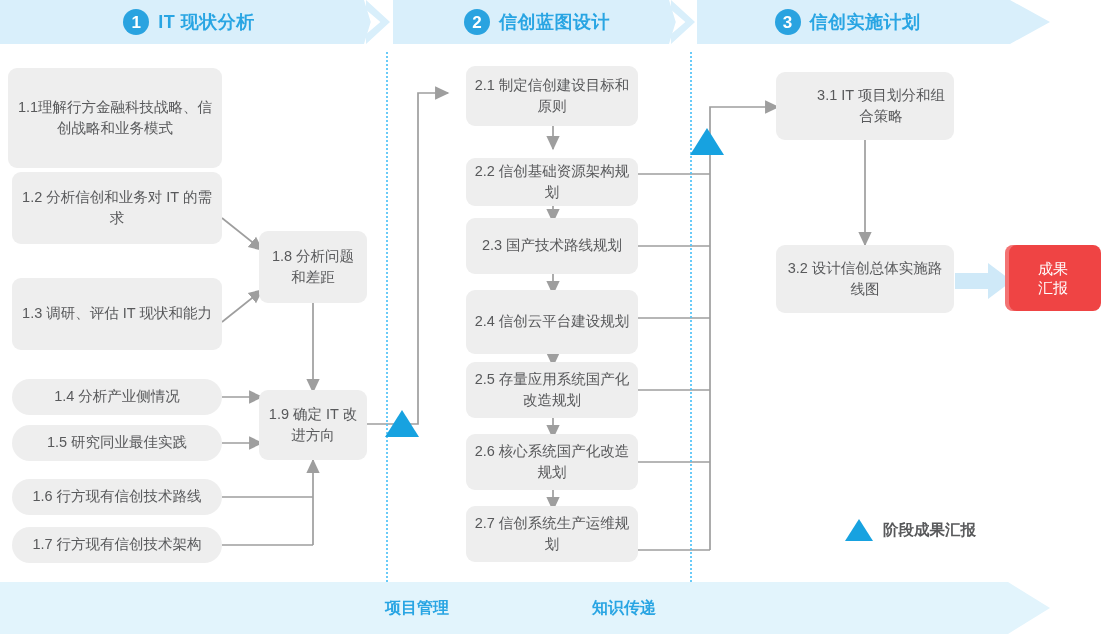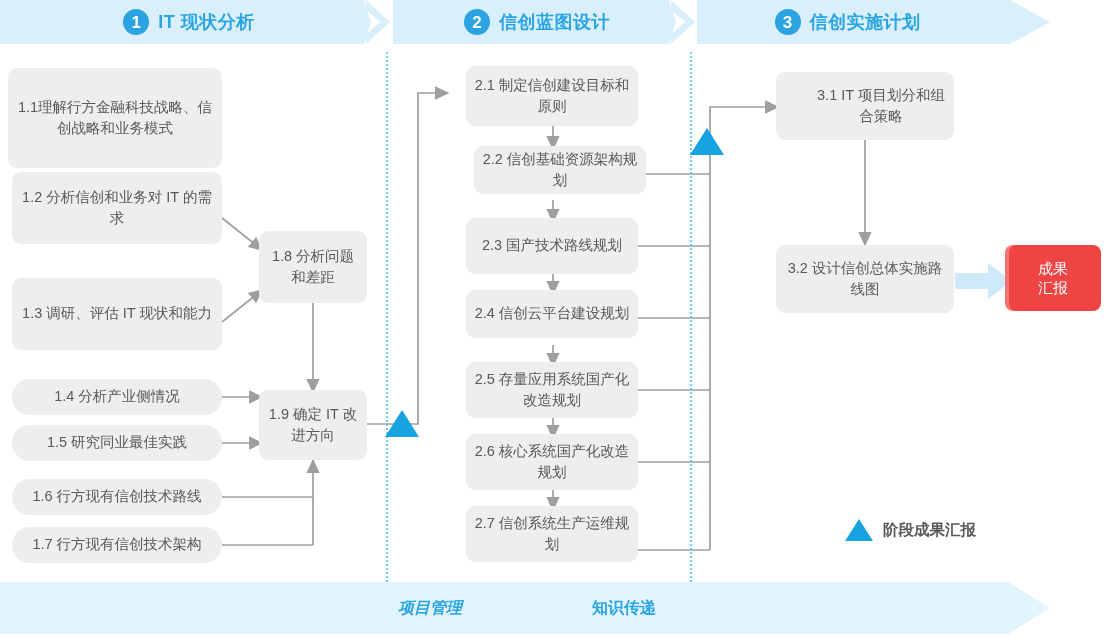--- a/index.html
+++ b/index.html
@@ -210,38 +210,38 @@
   <div class="box" style="left:12px;top:172px;width:210px;height:72px;">1.2 分析信创和业务对 IT 的需求</div>
   <div class="box" style="left:12px;top:278px;width:210px;height:72px;text-align:center;">1.3 调研、评估 IT 现状和能力</div>
   <div class="box pill" style="left:12px;top:379px;width:210px;height:36px;">1.4 分析产业侧情况</div>
   <div class="box pill" style="left:12px;top:425px;width:210px;height:36px;">1.5 研究同业最佳实践</div>
   <div class="box pill" style="left:12px;top:479px;width:210px;height:36px;">1.6 行方现有信创技术路线</div>
   <div class="box pill" style="left:12px;top:527px;width:210px;height:36px;">1.7 行方现有信创技术架构</div>
   <div class="box" style="left:259px;top:231px;width:108px;height:72px;">1.8 分析问题和差距</div>
   <div class="box" style="left:259px;top:390px;width:108px;height:70px;">1.9 确定 IT 改进方向</div>
 
   <div class="box" style="left:466px;top:66px;width:172px;height:60px;">2.1 制定信创建设目标和原则</div>
-  <div class="box" style="left:466px;top:146px;width:172px;height:48px;margin-left:8px;">2.2 信创基础资源架构规划</div>
+  <div class="box" style="left:466px;top:158px;width:172px;height:48px;">2.2 信创基础资源架构规划</div>
   <div class="box" style="left:466px;top:218px;width:172px;height:56px;">2.3 国产技术路线规划</div>
-  <div class="box" style="left:466px;top:290px;width:172px;height:48px;">2.4 信创云平台建设规划</div>
+  <div class="box" style="left:466px;top:290px;width:172px;height:64px;">2.4 信创云平台建设规划</div>
   <div class="box" style="left:466px;top:362px;width:172px;height:56px;text-align:center;">2.5 存量应用系统国产化改造规划</div>
   <div class="box" style="left:466px;top:434px;width:172px;height:56px;">2.6 核心系统国产化改造规划</div>
   <div class="box" style="left:466px;top:506px;width:172px;height:56px;">2.7 信创系统生产运维规划</div>
 
   <div class="box" style="left:776px;top:72px;width:178px;height:68px;padding-left:40px;">3.1 IT 项目划分和组合策略</div>
   <div class="box" style="left:776px;top:245px;width:178px;height:68px;">3.2 设计信创总体实施路线图</div>
 
   <div class="result-box" style="left:1005px;top:245px;width:96px;height:66px;white-space:pre-line;">成果
 汇报</div>
 
   <div class="milestone" style="left:385px;top:410px;"></div>
   <div class="milestone" style="left:690px;top:128px;"></div>
 
   <div id="legend">
     <div class="tri-legend"></div>
     <div class="legend-text">阶段成果汇报</div>
   </div>
 
   <div id="bottombar"></div>
-  <div class="bottom-label" style="left:398px;top:598px;font-style:italic;">项目管理</div>
+  <div class="bottom-label" style="left:385px;top:598px;">项目管理</div>
   <div class="bottom-label" style="left:592px;top:598px;">知识传递</div>
 
 </div>
 
 </body></html>

